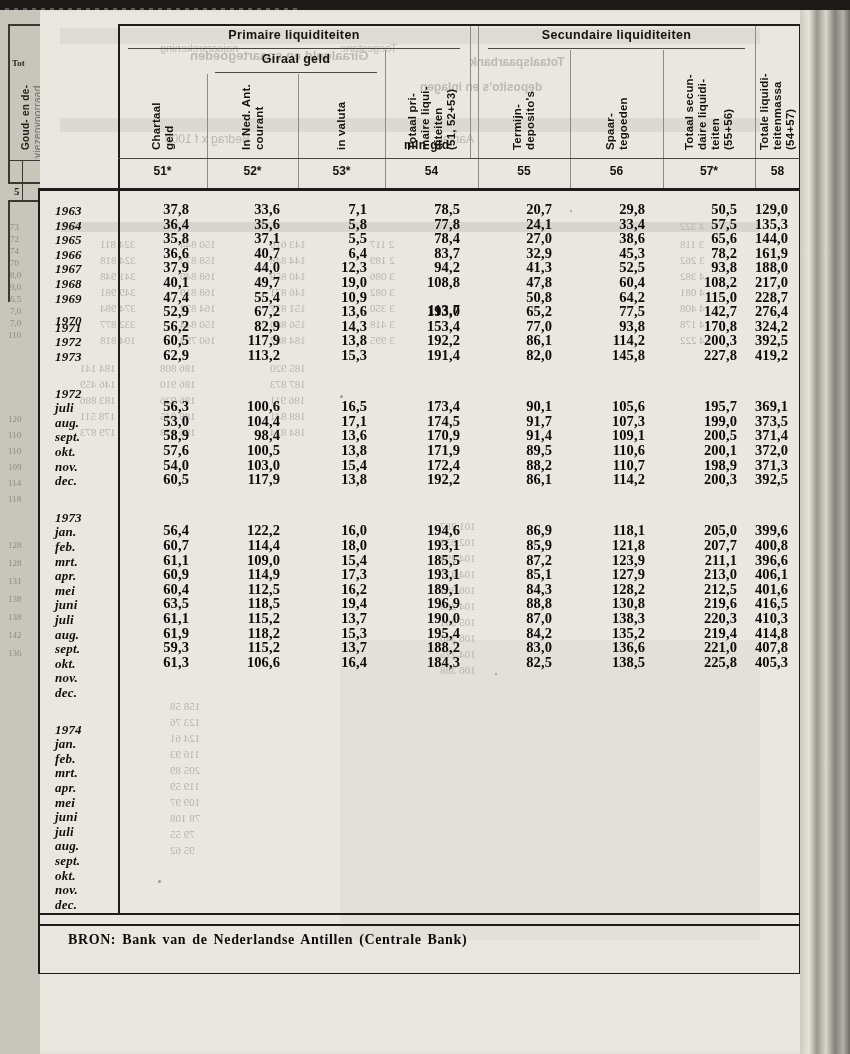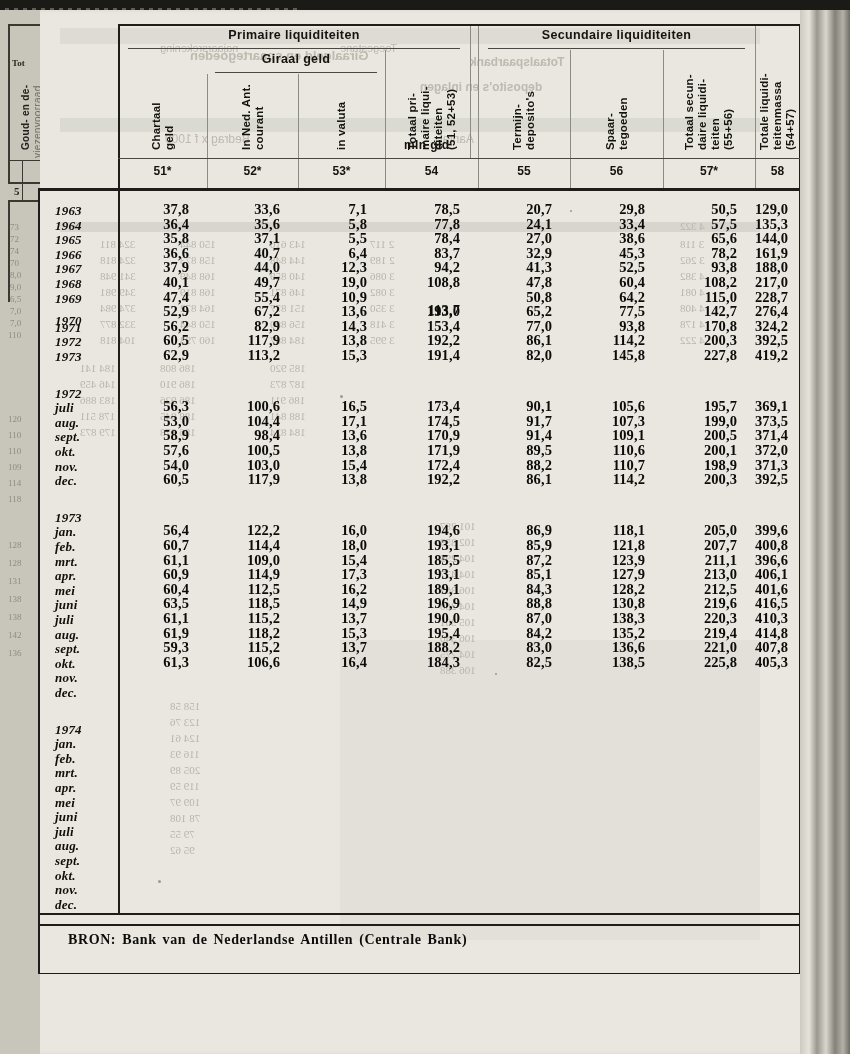--- a/index.html
+++ b/index.html
@@ -615,21 +615,21 @@
         <div class="val" style="left:167px; top:570.8000000000004px; width:73px;">112,5</div>
         <div class="val" style="left:258px; top:570.8000000000004px; width:69px;">16,2</div>
         <div class="val" style="left:345px; top:570.8000000000004px; width:75px;">189,1</div>
         <div class="val" style="left:438px; top:570.8000000000004px; width:74px;">84,3</div>
         <div class="val" style="left:530px; top:570.8000000000004px; width:75px;">128,2</div>
         <div class="val" style="left:623px; top:570.8000000000004px; width:74px;">212,5</div>
         <div class="val" style="left:715px; top:570.8000000000004px; width:31px;">401,6</div>
         <div class="rowlab" style="left:15px; top:587.4000000000004px;">juni</div>
         <div class="val" style="left:78px; top:585.4000000000004px; width:71px;">63,5</div>
         <div class="val" style="left:167px; top:585.4000000000004px; width:73px;">118,5</div>
-        <div class="val" style="left:258px; top:585.4000000000004px; width:69px;">14,9</div>
+        <div class="val" style="left:258px; top:585.4000000000004px; width:69px;">19,4</div>
         <div class="val" style="left:345px; top:585.4000000000004px; width:75px;">196,9</div>
         <div class="val" style="left:438px; top:585.4000000000004px; width:74px;">88,8</div>
         <div class="val" style="left:530px; top:585.4000000000004px; width:75px;">130,8</div>
         <div class="val" style="left:623px; top:585.4000000000004px; width:74px;font-family:Liberation Serif, serif;">219,6</div>
         <div class="val" style="left:715px; top:585.4000000000004px; width:31px;">416,5</div>
         <div class="rowlab" style="left:15px; top:602.0000000000005px;">juli</div>
         <div class="val" style="left:78px; top:600.0000000000005px; width:71px;">61,1</div>
         <div class="val" style="left:167px; top:600.0000000000005px; width:73px;">115,2</div>
         <div class="val" style="left:258px; top:600.0000000000005px; width:69px;">13,7</div>
         <div class="val" style="left:345px; top:600.0000000000005px; width:75px;">190,0</div>

